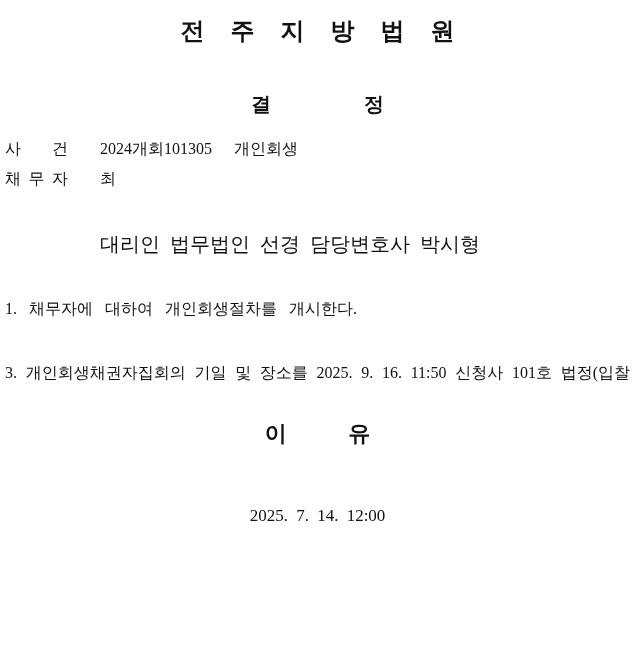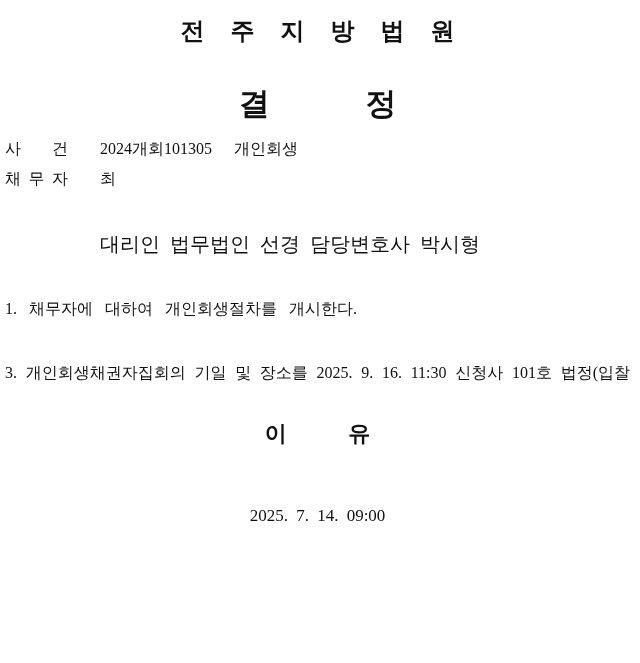--- a/index.html
+++ b/index.html
@@ -21,21 +21,21 @@
   .court-title {
     margin-top: 16px;
     font-size: 24px;
     line-height: 30px;
     font-weight: bold;
     text-align: center;
     word-spacing: 20px;
   }
   .doc-title {
     margin-top: 43px;
-    font-size: 31px;
+    font-size: 20px;
     line-height: 30px;
     font-weight: bold;
     text-align: center;
     word-spacing: 88px;
   }
   .case-rows { margin-top: 15px; }
   .case-row { line-height: 30px; font-size: 16px; }
   .case-label {
     display: inline-block;
     width: 63px;
@@ -97,22 +97,22 @@
       <span class="case-value">최</span>
     </div>
   </div>
 
   <div class="rep-line">대리인 법무법인 선경 담당변호사 박시형</div>
 
 
   <div class="order-list">
     <div class="body-line item">1. 채무자에 대하여 개인회생절차를 개시한다.</div>
     <div class="item">
-      <div class="body-line justify">3. 개인회생채권자집회의 기일 및 장소를 2025. 9. 16. 11:30 신청사 101호 법정(입찰</div>
+      <div class="body-line justify">3. 개인회생채권자집회의 기일 및 장소를 2025. 9. 16. 11:50 신청사 101호 법정(입찰</div>
     </div>
   </div>
 
   <h3 class="section-heading reason-heading">이 유</h3>
 
 
-  <div class="datetime">2025. 7. 14. 09:00</div>
+  <div class="datetime">2025. 7. 14. 12:00</div>
 
 </div>
 
 </body></html>

